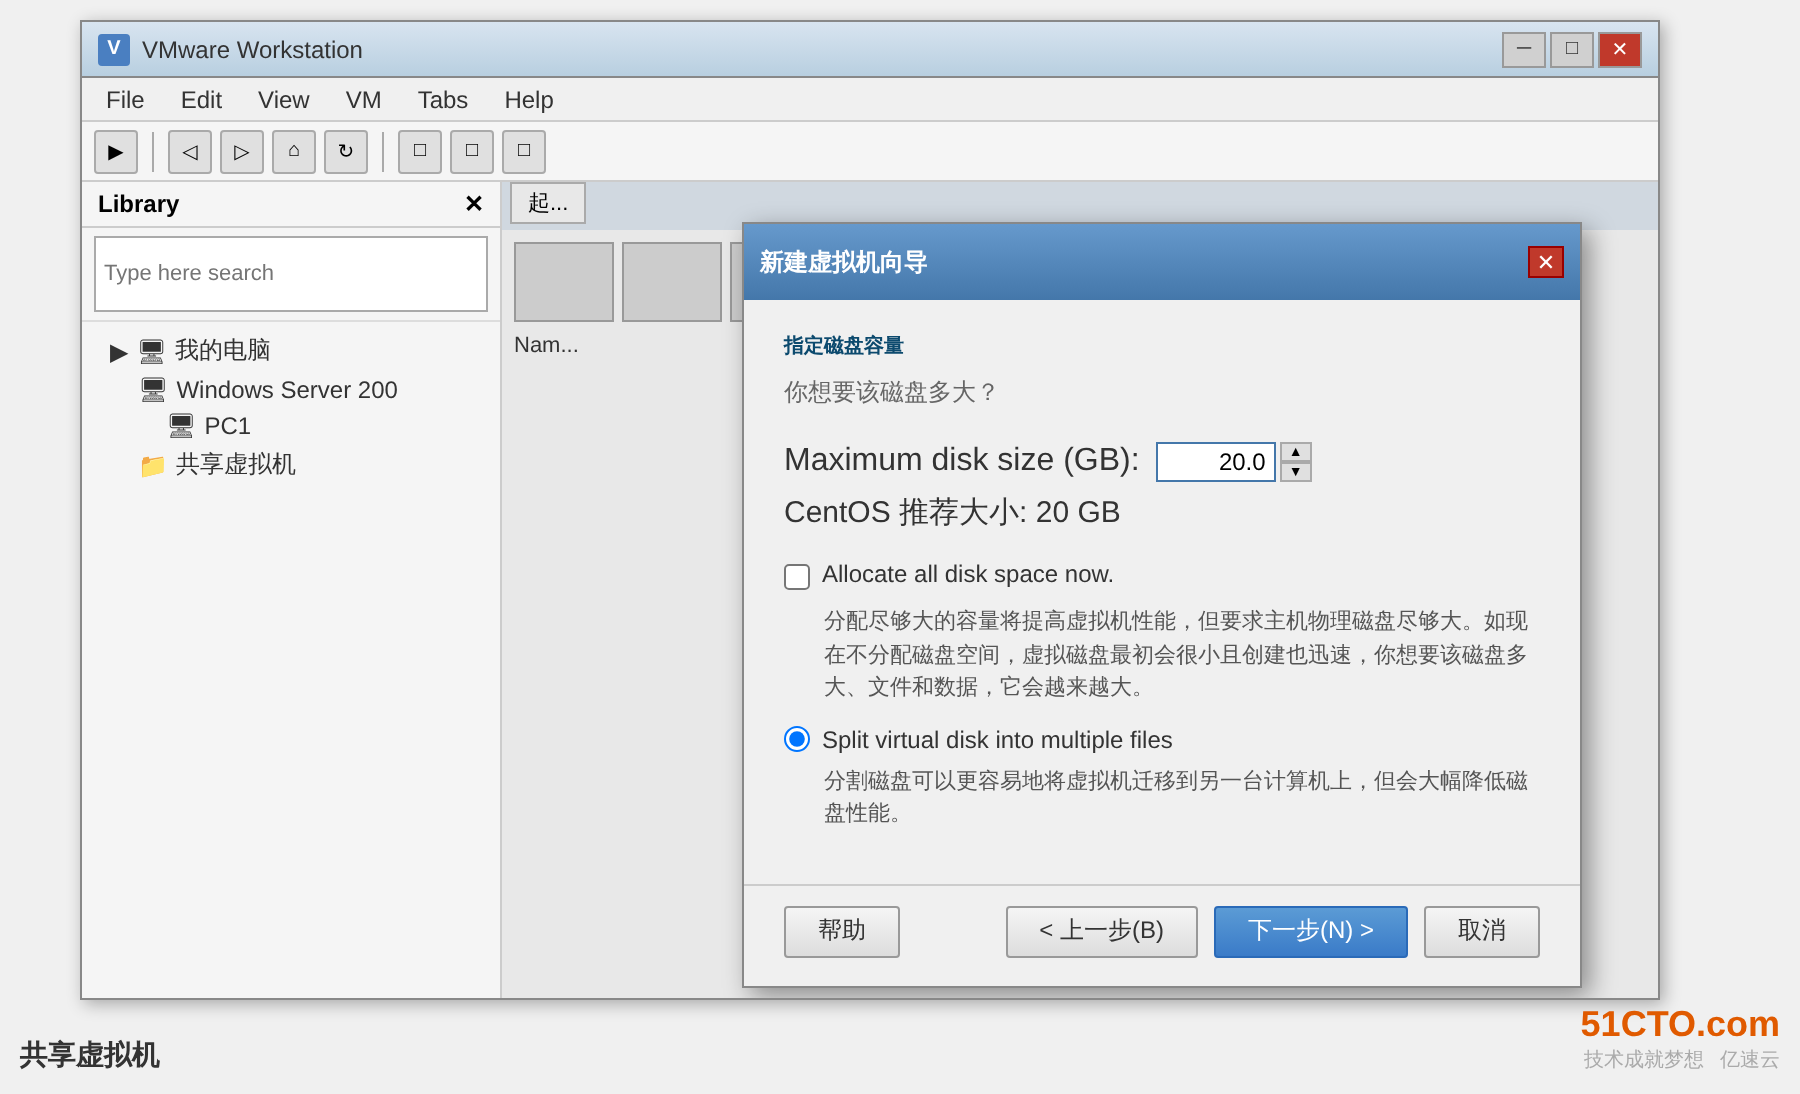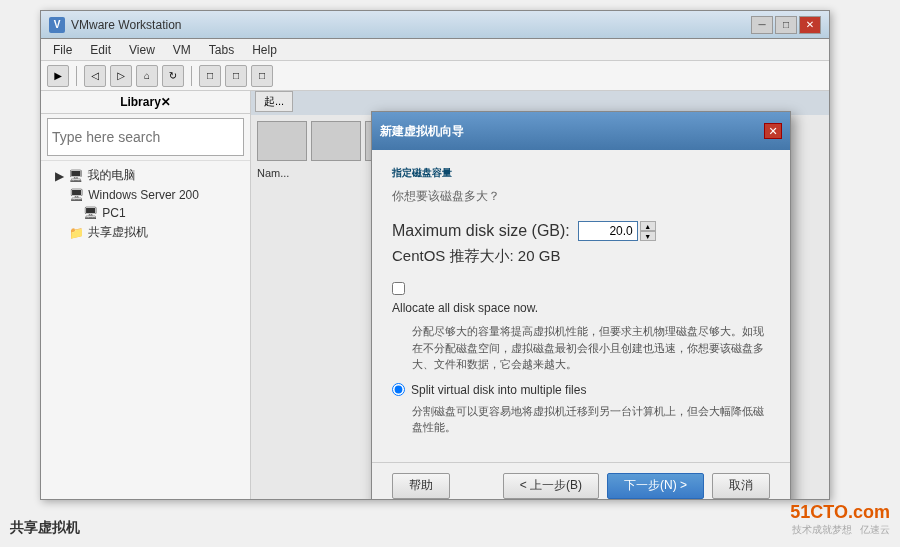--- a/index.html
+++ b/index.html
@@ -129,37 +129,37 @@
     
     .sidebar {
       width: 210px;
       background: #f5f5f5;
       border-right: 1px solid #ccc;
       display: flex;
       flex-direction: column;
     }
     .sidebar-header {
       display: flex;
-      justify-content: center;
+      justify-content: space-between;
       align-items: center;
       padding: 4px 8px;
       font-weight: bold;
       font-size: 12px;
       border-bottom: 1px solid #ccc;
     }
     .sidebar-search {
       padding: 4px 6px;
       border-bottom: 1px solid #ddd;
     }
     .sidebar-search input {
       width: 100%;
       height: 20px;
       border: 1px solid #aaa;
       padding: 18px 4px;
-      font-size: 14px;
+      font-size: 11px;
       color: #888;
       background: white;
     }
     .sidebar-tree {
       padding: 4px 0;
       flex: 1;
     }
     .tree-item {
       display: flex;
       align-items: center;
@@ -296,21 +296,20 @@
       font-size: 15px;
       color: #333;
       margin-bottom: 14px;
     }
 
     .checkbox-row {
       display: flex;
       align-items: flex-start;
       margin-bottom: 8px;
       gap: 6px;
-      flex-direction: column;
     }
     .checkbox-row input[type="checkbox"] {
       margin-top: 2px;
     }
     .checkbox-label {
       font-size: 12px;
       color: #333;
     }
     .checkbox-desc {
       font-size: 11px;

